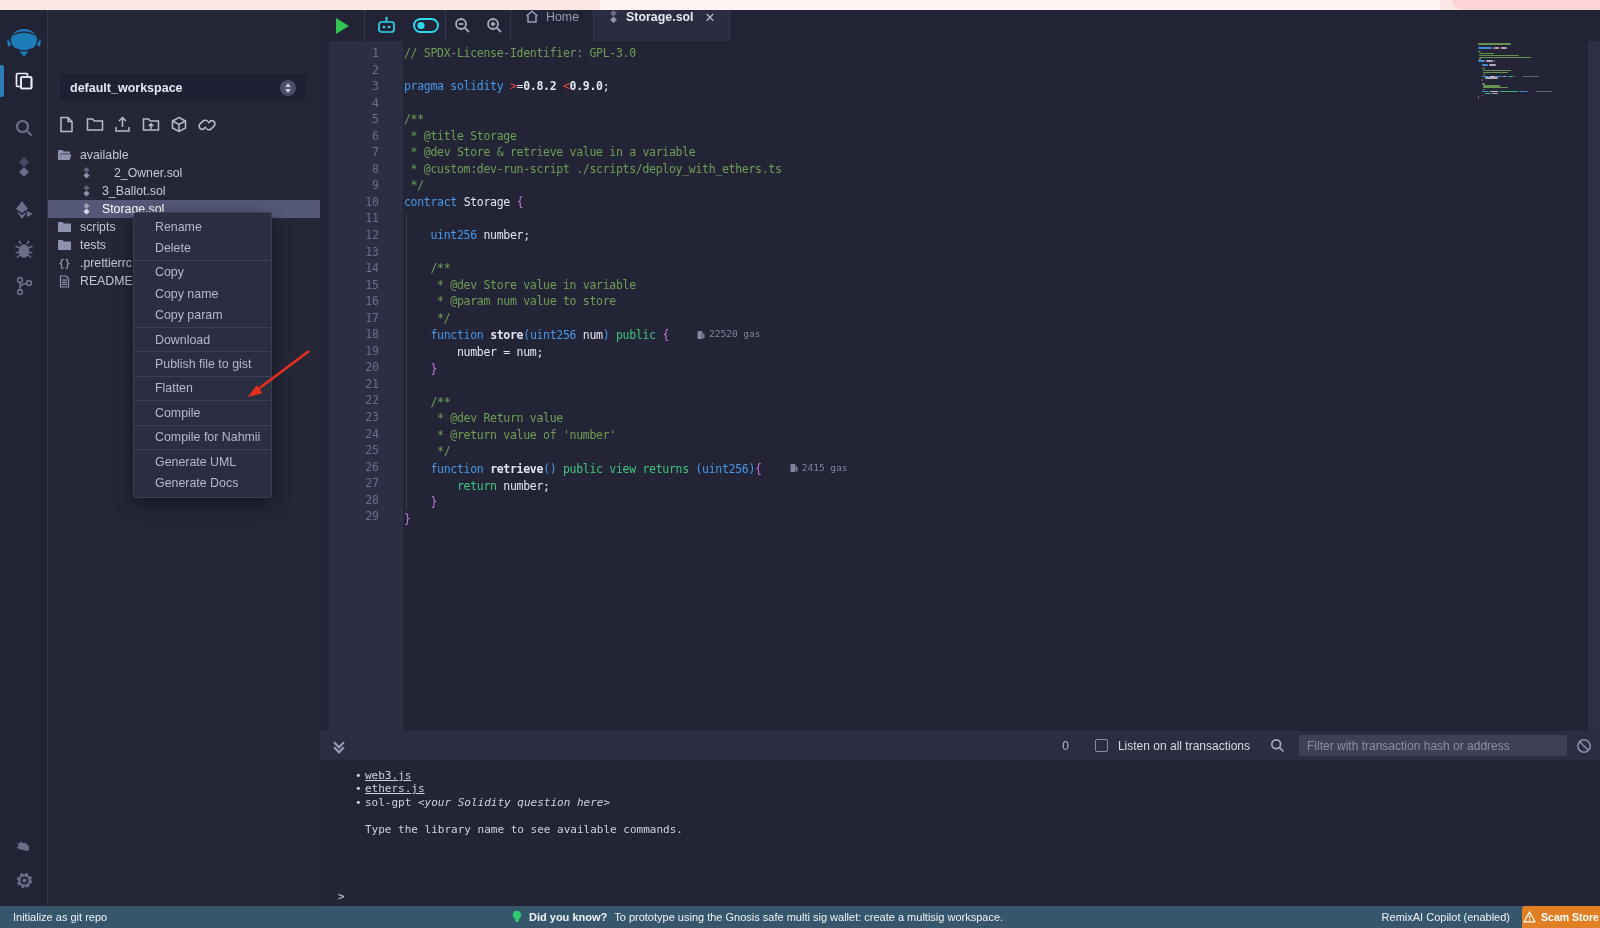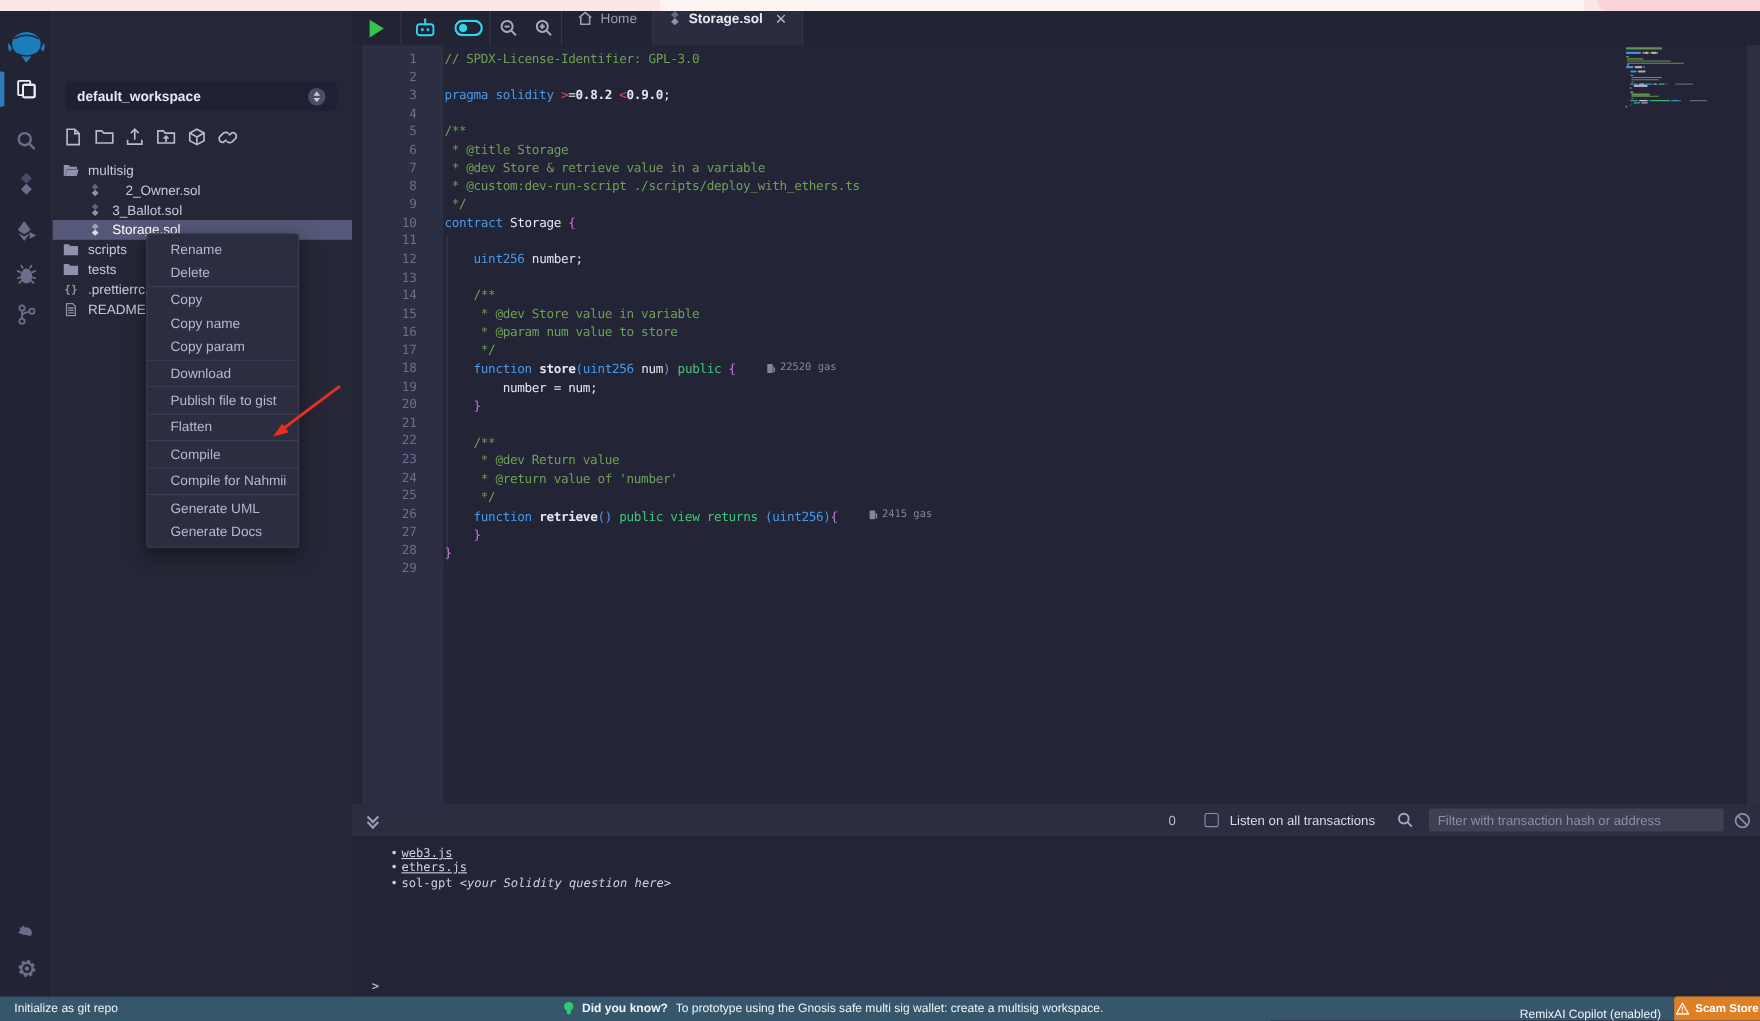--- a/index.html
+++ b/index.html
@@ -97,21 +97,21 @@
   .tline .bullet { position:absolute; left:-10px; top:0; }
   .tline .lnk { text-decoration:underline; }
   .tline .it { font-style:italic; }
   .tprompt { position:absolute; left:18px; top:130px; color:#b0b3c8; font-weight:700; }
 
   
   .statusbar { position:absolute; left:0; top:906px; width:1600px; height:22px; background:#36576b; color:#f0f2f5; font-size:11px; }
   .sb-left { position:absolute; left:13px; top:0; height:22px; display:flex; align-items:center; }
   .sb-tip { position:absolute; left:512px; top:0; height:22px; display:flex; align-items:center; gap:7px; }
   .sb-tip b { font-weight:700; }
-  .sb-copilot { position:absolute; right:90px; top:0; height:22px; display:flex; align-items:flex-end; }
+  .sb-copilot { position:absolute; right:90px; top:0; height:22px; display:flex; align-items:center; }
   .scam { position:absolute; right:0; top:0; height:22px; width:78px; background:#e07f24; border-radius:3px 0 0 0;
           display:flex; align-items:center; justify-content:center; gap:5px; font-weight:700; font-size:10.5px; color:#fff; }
 
   
   .ctxmenu { position:absolute; left:133px; top:212px; width:139px; background:#2b2d41; border:1px solid #3c3e57;
              border-radius:3px; box-shadow:0 6px 18px rgba(0,0,0,.45); padding:3px 0; z-index:50; }
   .ctx-item { height:21.4px; display:flex; align-items:center; padding-left:21px; font-size:12.4px; color:#b6b8cd; cursor:default; }
   .ctx-div { height:1px; background:#3c3e55; margin:1px 0; }
 
   .arrow-svg { position:absolute; left:0; top:0; z-index:60; pointer-events:none; }
@@ -241,21 +241,21 @@
       </span>
     </div>
     <div class="file-tree">
         <div class="trow" style="padding-left: 9px;">
           <span class="ticon">
             <svg width="15" height="12" viewBox="0 0 15 12">
               <path d="M1 1 h4.5 l1.5 1.6 H13 v2 H4 L2.5 11 H1 Z" fill="currentColor"></path>
               <path d="M4 5.2 h10.5 L12.8 11 H2.6 Z" fill="currentColor"></path>
             </svg>
           </span>
-          <span class="tlabel">multisig</span>
+          <span class="tlabel">available</span>
         </div>
         <div class="trow" style="padding-left: 31px; gap: 12px;">
           <span class="ticon">
             <svg width="9" height="12" viewBox="0 0 9 12">
               <path d="M4.5 0 L7.6 2.9 L4.5 5.8 L1.4 2.9 Z" fill="currentColor" opacity=".55"></path>
               <path d="M4.5 5.6 L7.6 8.5 L4.5 11.4 L1.4 8.5 Z" fill="currentColor"></path>
             </svg>
           </span>
           <span class="tlabel">2_Owner.sol</span>
         </div>
@@ -405,21 +405,21 @@
             <div>29</div>
           </div>
       </div>
       <div class="indent-guide"></div>
       <div class="code"><div class="cline"><span class="tok-c">// SPDX-License-Identifier: GPL-3.0</span></div><div class="cline">&nbsp;</div><div class="cline"><span class="tok-k">pragma solidity </span><span class="tok-o">&gt;</span><span class="tok-w">=</span><span class="tok-n">0.8.2</span><span class="tok-w"> </span><span class="tok-o">&lt;</span><span class="tok-n">0.9.0</span><span class="tok-w">;</span></div><div class="cline">&nbsp;</div><div class="cline"><span class="tok-c">/**</span></div><div class="cline"><span class="tok-c"> * @title Storage</span></div><div class="cline"><span class="tok-c"> * @dev Store &amp; retrieve value in a variable</span></div><div class="cline"><span class="tok-c"> * @custom:dev-run-script ./scripts/deploy_with_ethers.ts</span></div><div class="cline"><span class="tok-c"> */</span></div><div class="cline"><span class="tok-k">contract </span><span class="tok-w">Storage </span><span class="tok-b">{</span></div><div class="cline">&nbsp;</div><div class="cline"><span class="tok-w">    </span><span class="tok-k">uint256</span><span class="tok-w"> number;</span></div><div class="cline">&nbsp;</div><div class="cline"><span class="tok-c">    /**</span></div><div class="cline"><span class="tok-c">     * @dev Store value in variable</span></div><div class="cline"><span class="tok-c">     * @param num value to store</span></div><div class="cline"><span class="tok-c">     */</span></div><div class="cline"><span class="tok-w">    </span><span class="tok-k">function </span><span class="tok-f">store</span><span class="tok-p">(</span><span class="tok-k">uint256</span><span class="tok-w"> num</span><span class="tok-p">)</span><span class="tok-g"> public </span><span class="tok-b">{</span><span class="gasbadge"><svg width="8" height="10" viewBox="0 0 8 10" fill="currentColor">
                 <rect x="0.5" y="1" width="5" height="8" rx="0.8"></rect>
                 <path d="M6 3 L7.5 4.5 V8 a0.8 0.8 0 0 1-1.5 0 Z"></path>
               </svg><span>22520 gas</span></span></div><div class="cline"><span class="tok-w">        number = num;</span></div><div class="cline"><span class="tok-b">    }</span></div><div class="cline">&nbsp;</div><div class="cline"><span class="tok-c">    /**</span></div><div class="cline"><span class="tok-c">     * @dev Return value</span></div><div class="cline"><span class="tok-c">     * @return value of 'number'</span></div><div class="cline"><span class="tok-c">     */</span></div><div class="cline"><span class="tok-w">    </span><span class="tok-k">function </span><span class="tok-f">retrieve</span><span class="tok-p">()</span><span class="tok-g"> public view returns </span><span class="tok-p">(</span><span class="tok-k">uint256</span><span class="tok-p">)</span><span class="tok-b">{</span><span class="gasbadge"><svg width="8" height="10" viewBox="0 0 8 10" fill="currentColor">
                 <rect x="0.5" y="1" width="5" height="8" rx="0.8"></rect>
                 <path d="M6 3 L7.5 4.5 V8 a0.8 0.8 0 0 1-1.5 0 Z"></path>
-              </svg><span>2415 gas</span></span></div><div class="cline"><span class="tok-b">    }</span></div><div class="cline"><span class="tok-b">}</span></div></div>
+              </svg><span>2415 gas</span></span></div><div class="cline"><span class="tok-g">        return</span><span class="tok-w"> number;</span></div><div class="cline"><span class="tok-b">    }</span></div><div class="cline"><span class="tok-b">}</span></div></div>
       <div class="minimap">
           <div class="mm-bar" style="left: 22px; top: 2.2px; width: 32.55px; background: rgb(111, 158, 85);"></div>
           <div class="mm-bar" style="left: 22px; top: 6px; width: 13.95px; background: rgb(71, 152, 232);"></div>
           <div class="mm-bar" style="left: 36.88px; top: 6px; width: 0.93px; background: rgb(239, 69, 69);"></div>
           <div class="mm-bar" style="left: 37.81px; top: 6px; width: 0.93px; background: rgb(185, 186, 203);"></div>
           <div class="mm-bar" style="left: 38.74px; top: 6px; width: 4.65px; background: rgb(185, 186, 203);"></div>
           <div class="mm-bar" style="left: 44.32px; top: 6px; width: 0.93px; background: rgb(239, 69, 69);"></div>
           <div class="mm-bar" style="left: 45.25px; top: 6px; width: 4.65px; background: rgb(185, 186, 203);"></div>
           <div class="mm-bar" style="left: 49.9px; top: 6px; width: 0.93px; background: rgb(185, 186, 203);"></div>
           <div class="mm-bar" style="left: 22px; top: 9.8px; width: 2.79px; background: rgb(111, 158, 85);"></div>
@@ -492,20 +492,21 @@
         </span>
       </div>
     </div>
 
     <div class="terminal">
       <div class="tlines">
           <div class="tline"><span class="bullet">•</span><span class="lnk">web3.js</span></div>
           <div class="tline"><span class="bullet">•</span><span class="lnk">ethers.js</span></div>
           <div class="tline"><span class="bullet">•</span><span>sol-gpt </span><span class="it">&lt;your Solidity question here&gt;</span></div>
           <div class="tline">&nbsp;</div>
+          <div class="tline"><span>Type the library name to see available commands.</span></div>
         </div>
       <div class="tprompt">&gt;</div>
     </div>
   </div>
 
   <div class="statusbar">
     <div class="sb-left">
         <span>Initialize as git repo</span>
       </div>
     <div class="sb-tip">

